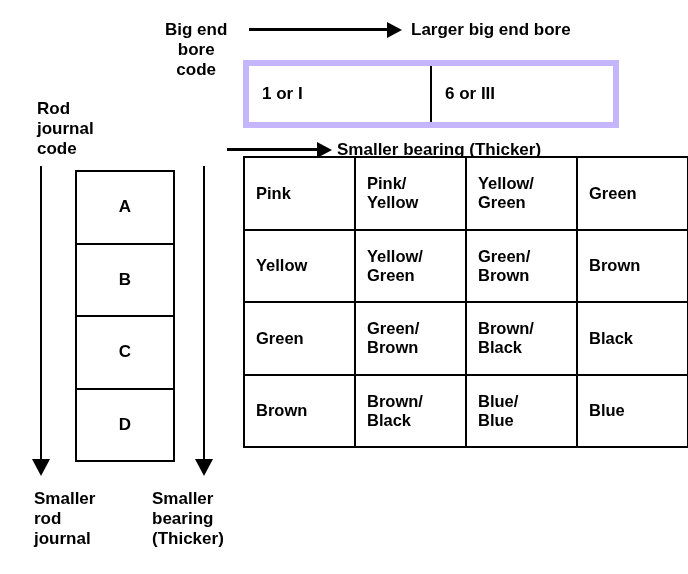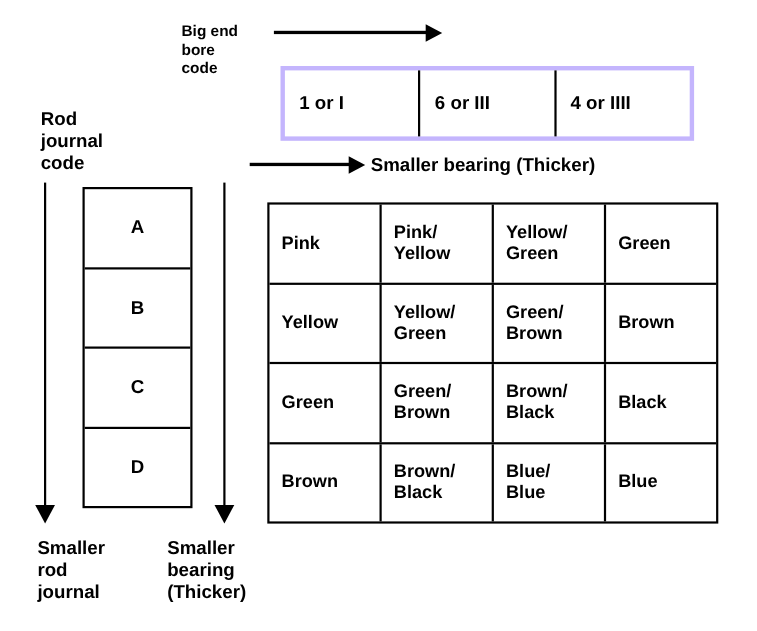--- a/index.html
+++ b/index.html
@@ -23,23 +23,23 @@
     font-weight: bold;
     color: #000;
     white-space: pre-line;
     line-height: 1.14;
   }
 
   
   #big-end-bore-code-label {
     left: 165px;
     top: 20px;
-    font-size: 14px;
-    line-height: 1.18;
-    text-align: left;
+    font-size: 17px;
+    line-height: 1.18;
+    text-align: center;
   }
   #larger-big-end-bore-label {
     left: 411px;
     top: 20px;
     font-size: 17px;
   }
   #smaller-bearing-top-label {
     left: 337px;
     top: 140px;
     font-size: 17px;
@@ -119,23 +119,22 @@
   }
 
   
   #bore-code-header {
     position: absolute;
     left: 243px;
     top: 60px;
     width: 376px;
     height: 68px;
     display: flex;
-    border: 4px solid #c4b5fd;
-    box-sizing: border-box;
-    margin-left: 12px;
+    border: 6px solid #c4b5fd;
+    box-sizing: border-box;
   }
   #bore-code-header .hdr-cell {
     flex: 1 1 0;
     display: flex;
     align-items: center;
     padding-left: 13px;
     font-size: 17px;
     font-weight: bold;
     border-right: 2px solid #000;
     box-sizing: border-box;
@@ -167,22 +166,22 @@
     box-sizing: border-box;
   }
   #rod-code-column .code-cell:last-child {
     border-bottom: none;
   }
 
   
   #bearing-grid {
     position: absolute;
     left: 243px;
-    top: 184px;
-    width: 410px;
+    top: 156px;
+    width: 446px;
     height: 292px;
     border: 2px solid #000;
     box-sizing: border-box;
     display: flex;
     flex-direction: column;
   }
   #bearing-grid .grid-row {
     flex: 1 1 0;
     display: flex;
     border-bottom: 2px solid #000;
@@ -212,25 +211,25 @@
 <body>
 
 <div id="page">
 
   <div class="lbl" id="big-end-bore-code-label">Big end
 bore
 code</div>
 
   <div class="arrow-h" id="arrow-big-end-bore"></div>
 
+  <div class="lbl" id="larger-big-end-bore-label">Larger big end bore</div>
 
   <div id="bore-code-header">
     <div class="hdr-cell">1 or I</div>
     <div class="hdr-cell">6 or III</div>
-    <div class="hdr-cell">4 or IIII</div>
   </div>
 
   <div class="arrow-h" id="arrow-smaller-bearing"></div>
 
   <div class="lbl" id="smaller-bearing-top-label">Smaller bearing (Thicker)</div>
 
   <div class="lbl" id="rod-journal-code-label">Rod
 journal
 code</div>
 

